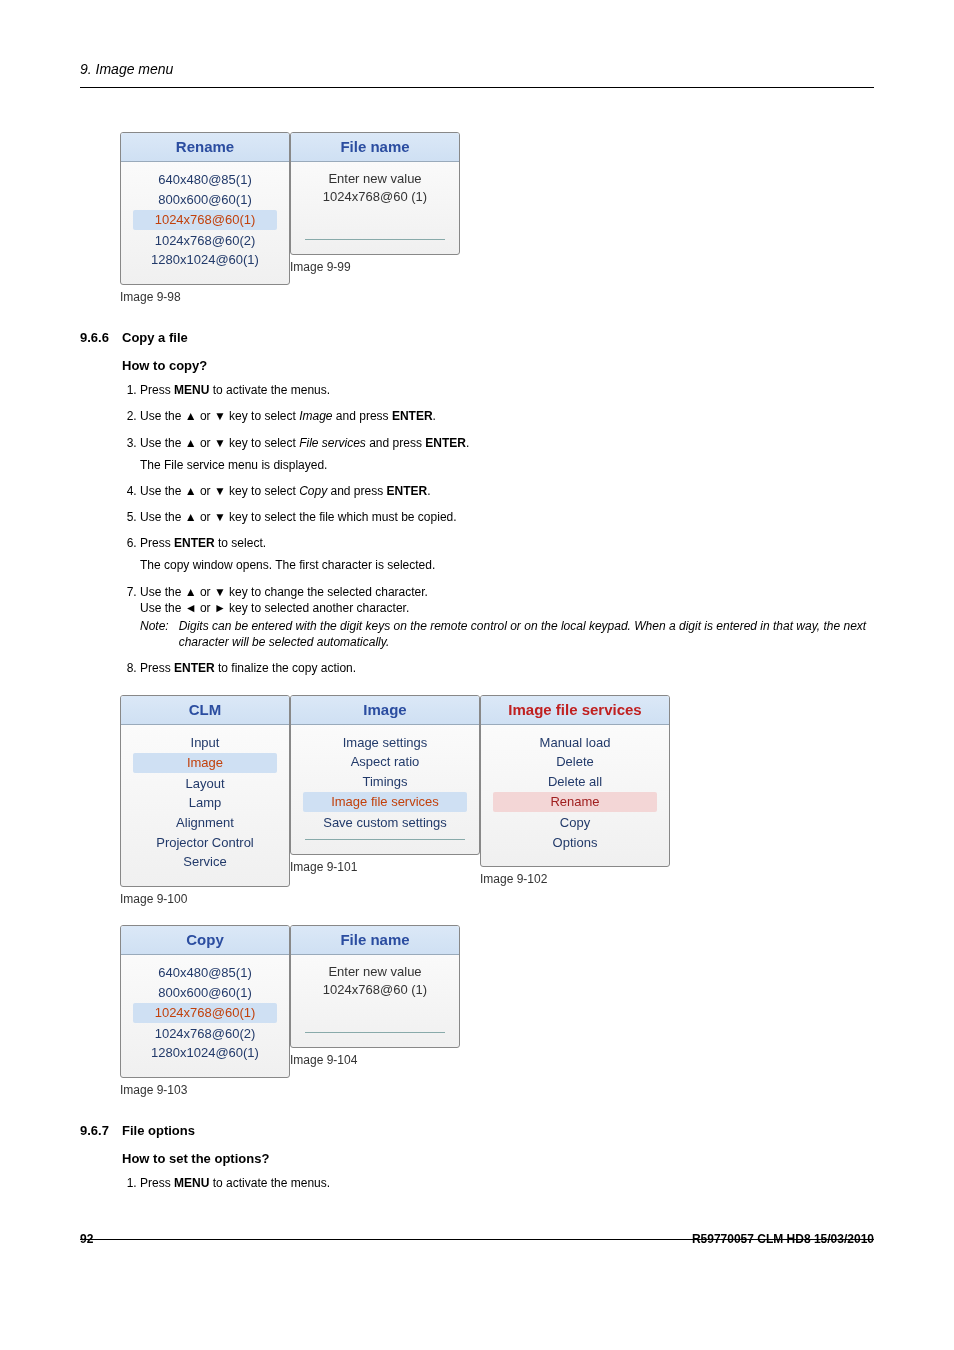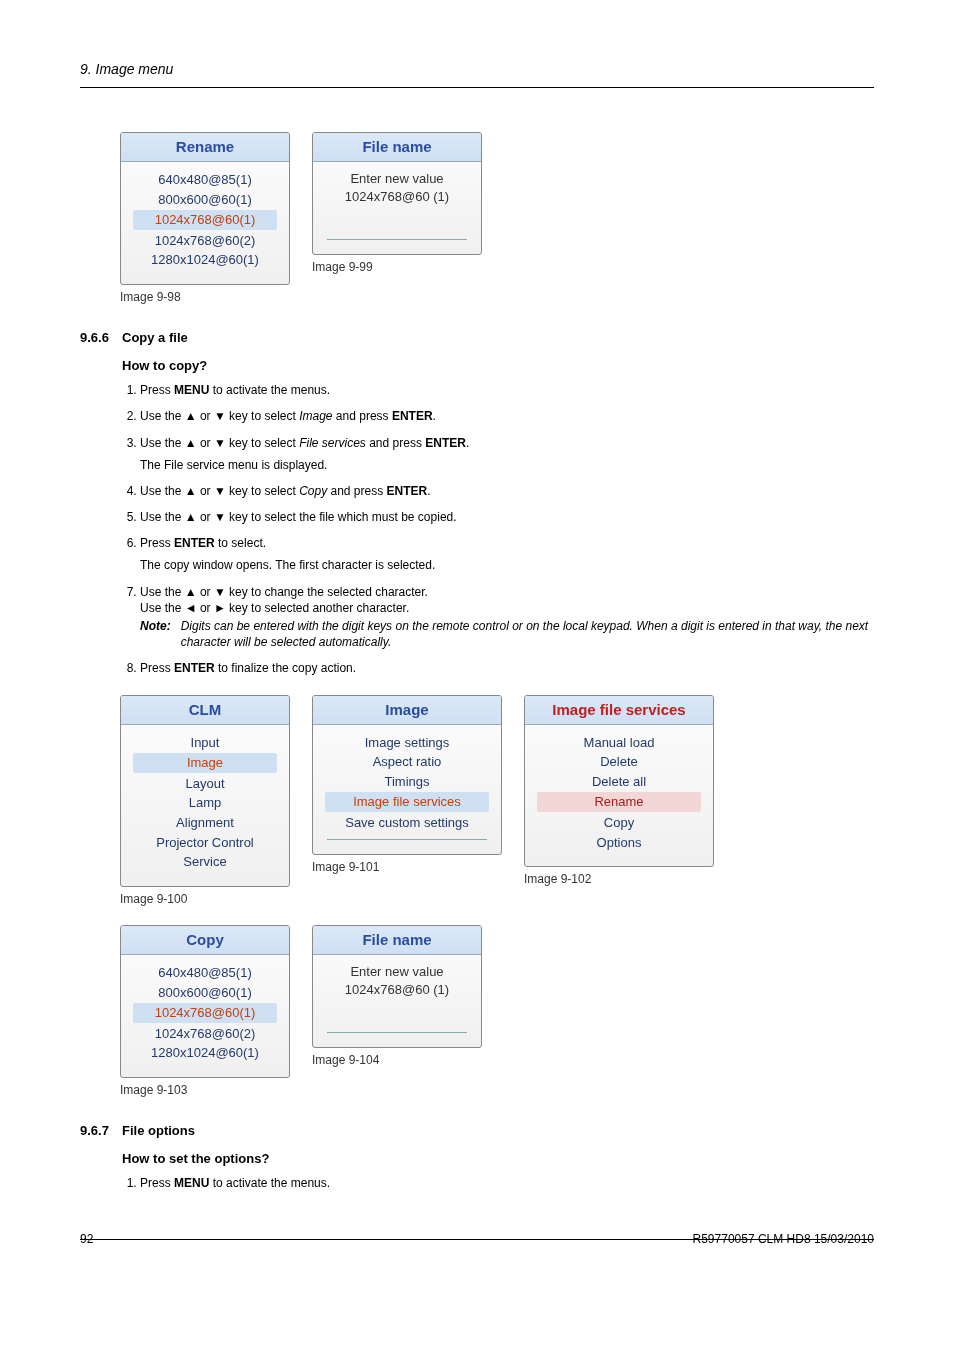--- a/index.html
+++ b/index.html
@@ -14,21 +14,20 @@
   }
   .chapter-header {
     font-style: italic;
     font-size: 14px;
     padding-bottom: 8px;
     border-bottom: 1.5px solid #000;
     margin-bottom: 44px;
   }
   .figure-row {
     display: flex;
-    gap: 22px;
     align-items: flex-start;
     margin-left: 40px;
     margin-bottom: 10px;
     margin-top: 10px;
   }
   .figure-block {
     display: flex;
     flex-direction: column;
   }
   .caption {
@@ -111,29 +110,30 @@
   ol.steps > li {
     margin-bottom: 10px;
   }
   .sub-text {
     margin-top: 6px;
   }
   .note-line {
     margin-top: 2px;
   }
   .note-label {
-    font-weight: bold;
+    font-weight: normal;
     font-style: italic;
   }
   .note-body {
     font-style: italic;
   }
   .footer-wrap{
     position:relative;
     margin-top:40px;
+    font-weight:bold;
   }
   .footer-line{
     border-top:1px solid #000;
     position:absolute;
     left:0; right:0;
     top:8px;
   }
 </style>
 </head>
 <body>

